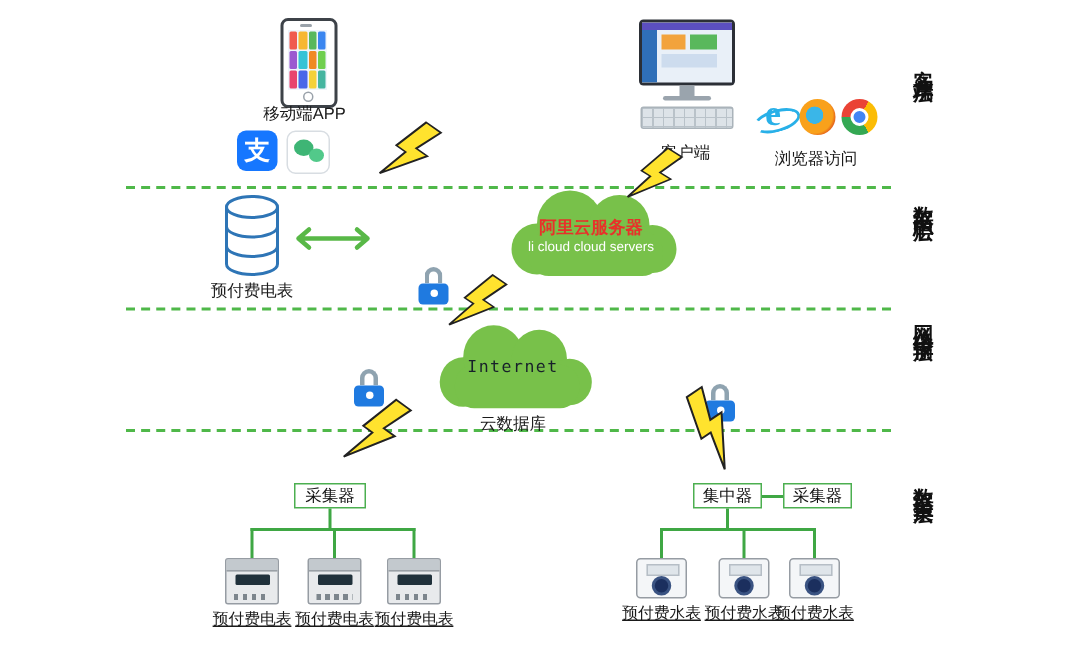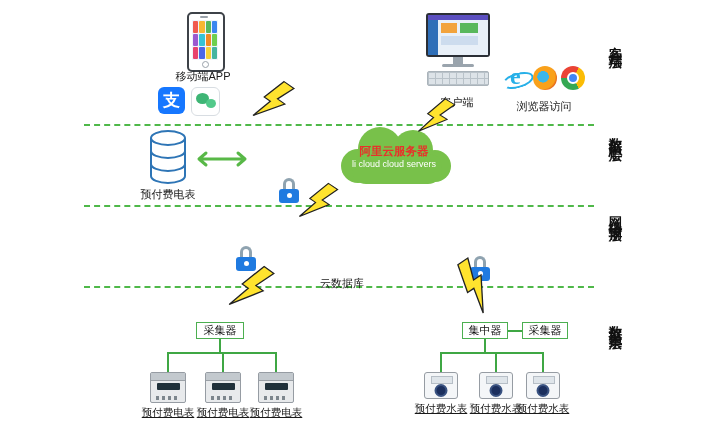--- a/index.html
+++ b/index.html
@@ -215,20 +215,30 @@
       <circle cx="28" cy="42" r="17" fill="#78c14a"></circle>
       <circle cx="50" cy="25" r="22" fill="#78c14a"></circle>
       <circle cx="83" cy="26" r="20" fill="#78c14a"></circle>
       <circle cx="105" cy="42" r="16" fill="#78c14a"></circle>
       <rect x="22" y="30" width="90" height="30" rx="14" fill="#78c14a"></rect>
     </svg>
     <div class="ali-cn">阿里云服务器</div>
     <div class="ali-en">li cloud  cloud servers</div>
   </div>
 
+  <div class="cloud" id="internet-cloud">
+    <svg viewBox="0 0 128 66" preserveAspectRatio="none">
+      <circle cx="28" cy="42" r="17" fill="#78c14a"></circle>
+      <circle cx="50" cy="25" r="22" fill="#78c14a"></circle>
+      <circle cx="83" cy="26" r="20" fill="#78c14a"></circle>
+      <circle cx="105" cy="42" r="16" fill="#78c14a"></circle>
+      <rect x="22" y="30" width="90" height="30" rx="14" fill="#78c14a"></rect>
+    </svg>
+    <div class="inet-txt">Internet</div>
+  </div>
   <div class="lbl" style="left:310px;top:277px;width:64px;">云数据库</div>
 
   <div class="lock" id="lock2">
     <div class="shackle"></div>
       <div class="body"></div>
   </div>
   <div class="lock" id="lock3">
     <div class="shackle"></div>
       <div class="body"></div>
   </div>

